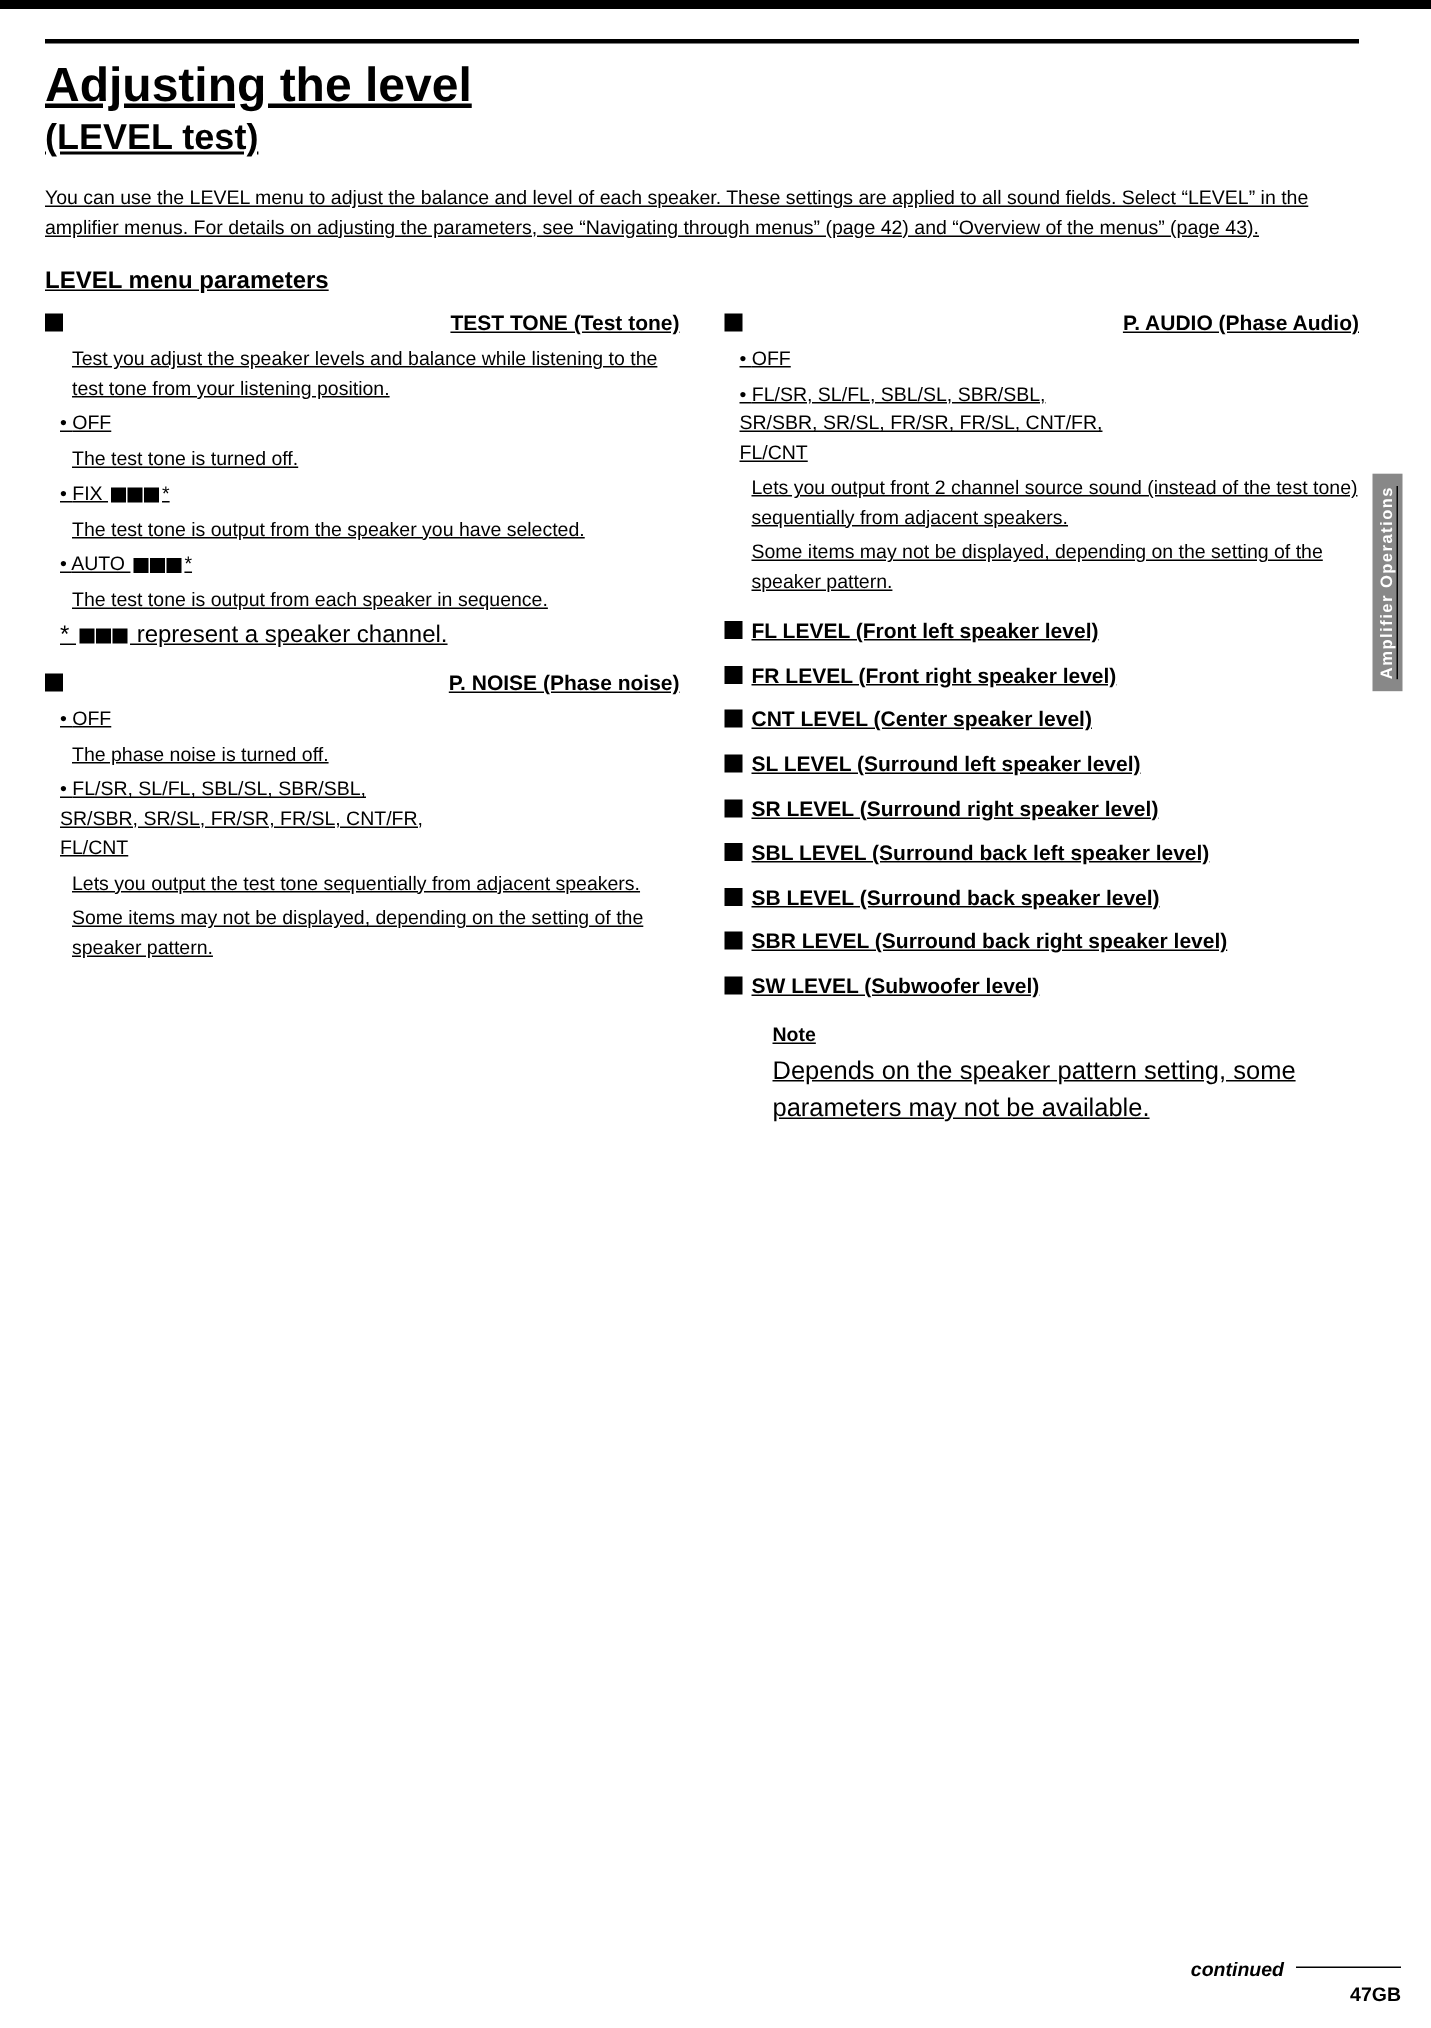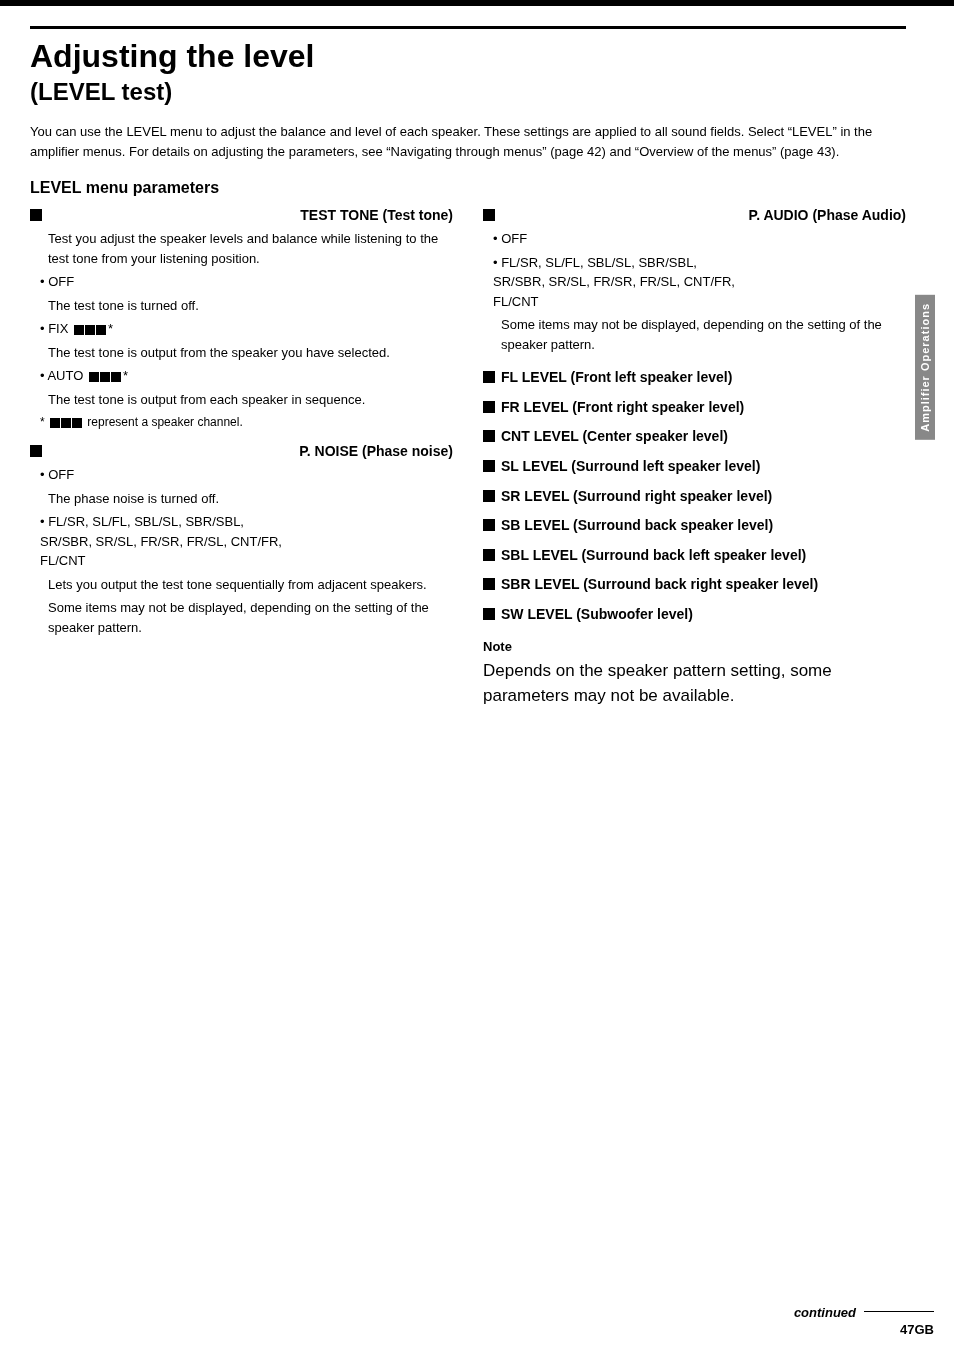--- a/index.html
+++ b/index.html
@@ -30,20 +30,21 @@
       background: #000;
       height: 6px;
       width: 100%;
       margin-bottom: 0;
     }
 
     .content-area {
       display: flex;
       flex-direction: row;
       padding: 20px 20px 20px 30px;
+      text-decoration: underline;
     }
 
     .main-content {
       flex: 1;
       padding-right: 10px;
     }
 
     .right-sidebar {
       width: 18px;
       display: flex;
@@ -138,21 +139,21 @@
 
     .sub-text {
       margin-left: 18px;
       font-size: 13px;
       line-height: 1.5;
       margin-bottom: 4px;
     }
 
     .footnote {
       margin-left: 10px;
-      font-size: 12px;
+      font-size: 16px;
       margin-top: 6px;
       margin-bottom: 10px;
     }
 
     .black-squares-inline {
       display: inline-flex;
       gap: 1px;
       vertical-align: middle;
       margin: 0 2px;
     }
@@ -177,20 +178,21 @@
 
     .level-param-label {
       font-size: 14px;
       font-weight: bold;
       line-height: 1.4;
       text-align: right;
     }
 
     .note-section {
       margin-top: 10px;
+      margin-left: 32px;
     }
 
     .note-heading {
       font-size: 13px;
       font-weight: bold;
       margin-bottom: 4px;
     }
 
     .note-text {
       font-size: 17px;
@@ -295,20 +297,21 @@
 
           <div class="subsection-block">
             <div class="subsection-heading">
               <span class="black-square"></span>
               <span>P. AUDIO (Phase Audio)</span>
             </div>
 
             <div class="bullet-item">OFF</div>
 
             <div class="bullet-item">FL/SR, SL/FL, SBL/SL, SBR/SBL,<br>SR/SBR, SR/SL, FR/SR, FR/SL, CNT/FR,<br>FL/CNT</div>
+            <p class="sub-text">Lets you output front 2 channel source sound (instead of the test tone) sequentially from adjacent speakers.</p>
             <p class="sub-text">Some items may not be displayed, depending on the setting of the speaker pattern.</p>
           </div>
 
           <div class="subsection-block">
             <div class="level-param-item">
               <span class="black-square"></span>
               <span class="level-param-label">FL LEVEL (Front left speaker level)</span>
             </div>
             <div class="level-param-item">
               <span class="black-square"></span>
@@ -321,25 +324,25 @@
             <div class="level-param-item">
               <span class="black-square"></span>
               <span class="level-param-label">SL LEVEL (Surround left speaker level)</span>
             </div>
             <div class="level-param-item">
               <span class="black-square"></span>
               <span class="level-param-label">SR LEVEL (Surround right speaker level)</span>
             </div>
             <div class="level-param-item">
               <span class="black-square"></span>
+              <span class="level-param-label">SBL LEVEL (Surround back left speaker level)</span>
+            </div>
+            <div class="level-param-item">
+              <span class="black-square"></span>
               <span class="level-param-label">SB LEVEL (Surround back speaker level)</span>
-            </div>
-            <div class="level-param-item">
-              <span class="black-square"></span>
-              <span class="level-param-label">SBL LEVEL (Surround back left speaker level)</span>
             </div>
             <div class="level-param-item">
               <span class="black-square"></span>
               <span class="level-param-label">SBR LEVEL (Surround back right speaker level)</span>
             </div>
             <div class="level-param-item">
               <span class="black-square"></span>
               <span class="level-param-label">SW LEVEL (Subwoofer level)</span>
             </div>
           </div>

